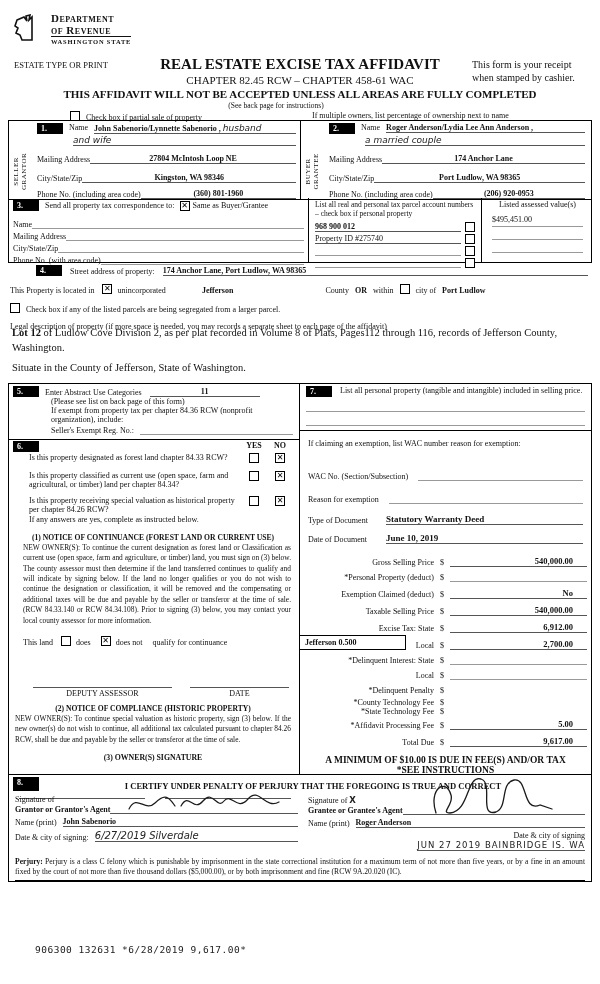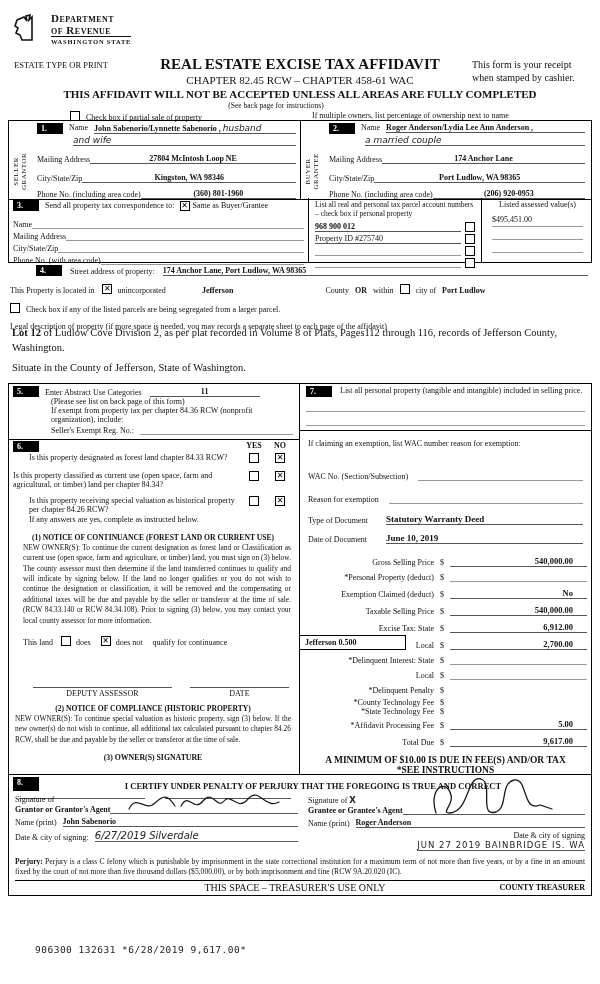--- a/index.html
+++ b/index.html
@@ -238,21 +238,21 @@
           <span style="flex:1;"></span>
           <span class="b qc">YES</span>
           <span class="b qc">NO</span>
         </div>
         <div class="q" style="margin-top:1px;">
           <span class="qt" style="margin-left:16px;">Is this property designated as forest land chapter 84.33 RCW?</span>
           <span class="qc"><span class="cb"></span></span>
           <span class="qc"><span class="cb x"></span></span>
         </div>
         <div class="q">
-          <span class="qt" style="">Is this property  classified as current use (open space, farm and agricultural, or timber) land per chapter 84.34?</span>
+          <span class="qt" style="margin-left:16px;">Is this property  classified as current use (open space, farm and agricultural, or timber) land per chapter 84.34?</span>
           <span class="qc"><span class="cb"></span></span>
           <span class="qc"><span class="cb x"></span></span>
         </div>
         <div class="q" style="margin-bottom:1px;">
           <span class="qt" style="margin-left:16px;">Is this property receiving special valuation as historical property per chapter 84.26 RCW?</span>
           <span class="qc"><span class="cb"></span></span>
           <span class="qc"><span class="cb x"></span></span>
         </div>
         <div style="margin-left:16px;">If any answers are yes, complete as instructed below.</div>
 
@@ -448,22 +448,17 @@
         </div>
         <div class="row" style="margin-top:3px;flex-direction:column;">
           <span>Date &amp; city of signing</span>
           <span class="fline hwp" style="flex:1;margin-left:6px;">JUN 27 2019 BAINBRIDGE IS. WA</span>
         </div>
       </div>
     </div>
     <div class="just" style="margin:6px 6px 0 6px;border-bottom:1px solid #000;padding-bottom:2px;font-size:7.6px;line-height:1.35;">
       <span class="b">Perjury:</span><span>  Perjury is a class C felony which is punishable by imprisonment in the state correctional institution for a maximum term of not more than five years, or by a fine in an amount fixed by the court of not more than five thousand dollars ($5,000.00), or by both imprisonment and fine (RCW 9A.20.020 (IC).</span>
     </div>
-    <div style="display:flex;align-items:center;padding:1px 6px 2px 6px;">
-      <span style="width:120px;"></span>
-      <span class="b ctr" style="flex:1;font-size:10px;font-weight:normal;">THIS SPACE – TREASURER'S USE ONLY</span>
-      <span class="b" style="width:130px;text-align:right;font-size:8px;">COUNTY TREASURER</span>
-    </div>
   </div>
 
   <div class="abs mono" style="left:35px;top:944px;font-size:9.5px;letter-spacing:.5px;color:#222;">906300 132631 *6/28/2019 9,617.00*</div>
 
 </div>
 
 </body></html>

